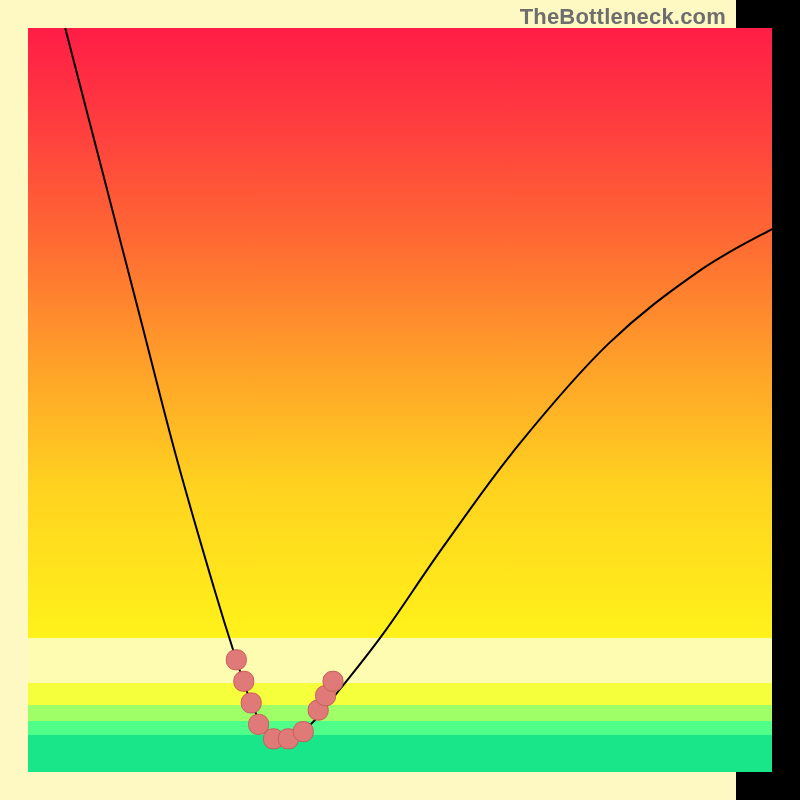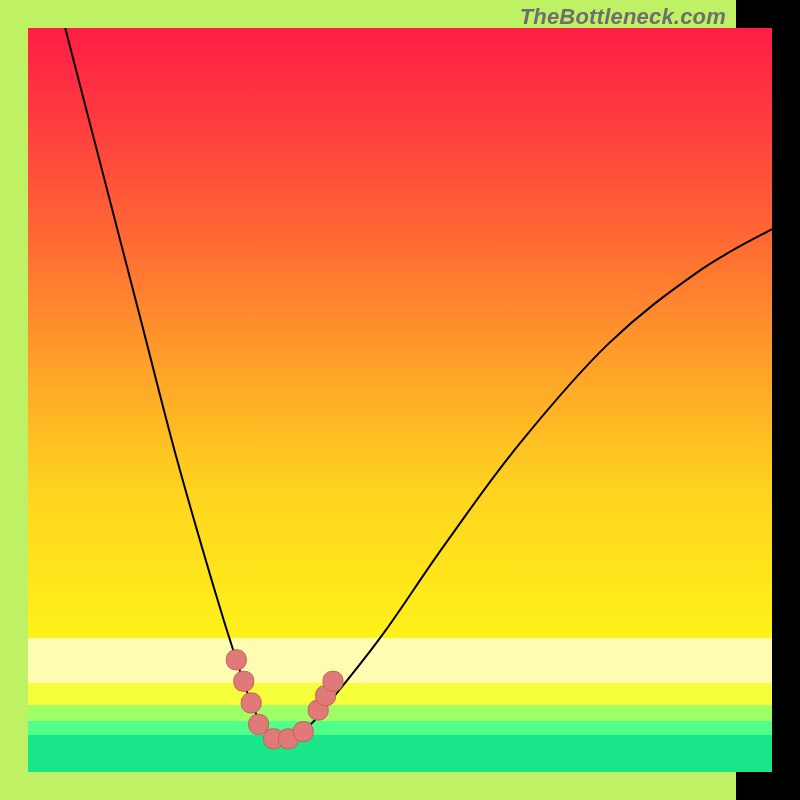--- a/index.html
+++ b/index.html
@@ -10,22 +10,21 @@
     background: #000;
     overflow: hidden;
     font-family: Arial, Helvetica, sans-serif;
   }
   .frame {
     position: absolute;
     top: 0;
     left: 0;
     width: 736px;
     height: 800px;
-    background: #bef264;
-    font-style: italic;
+    background: #fef9c3;
   }
   .plot {
     position: absolute;
     top: 28px;
     left: 28px;
     width: 744px;
     height: 744px;
     overflow: hidden;
   }
   .gradient-main {

